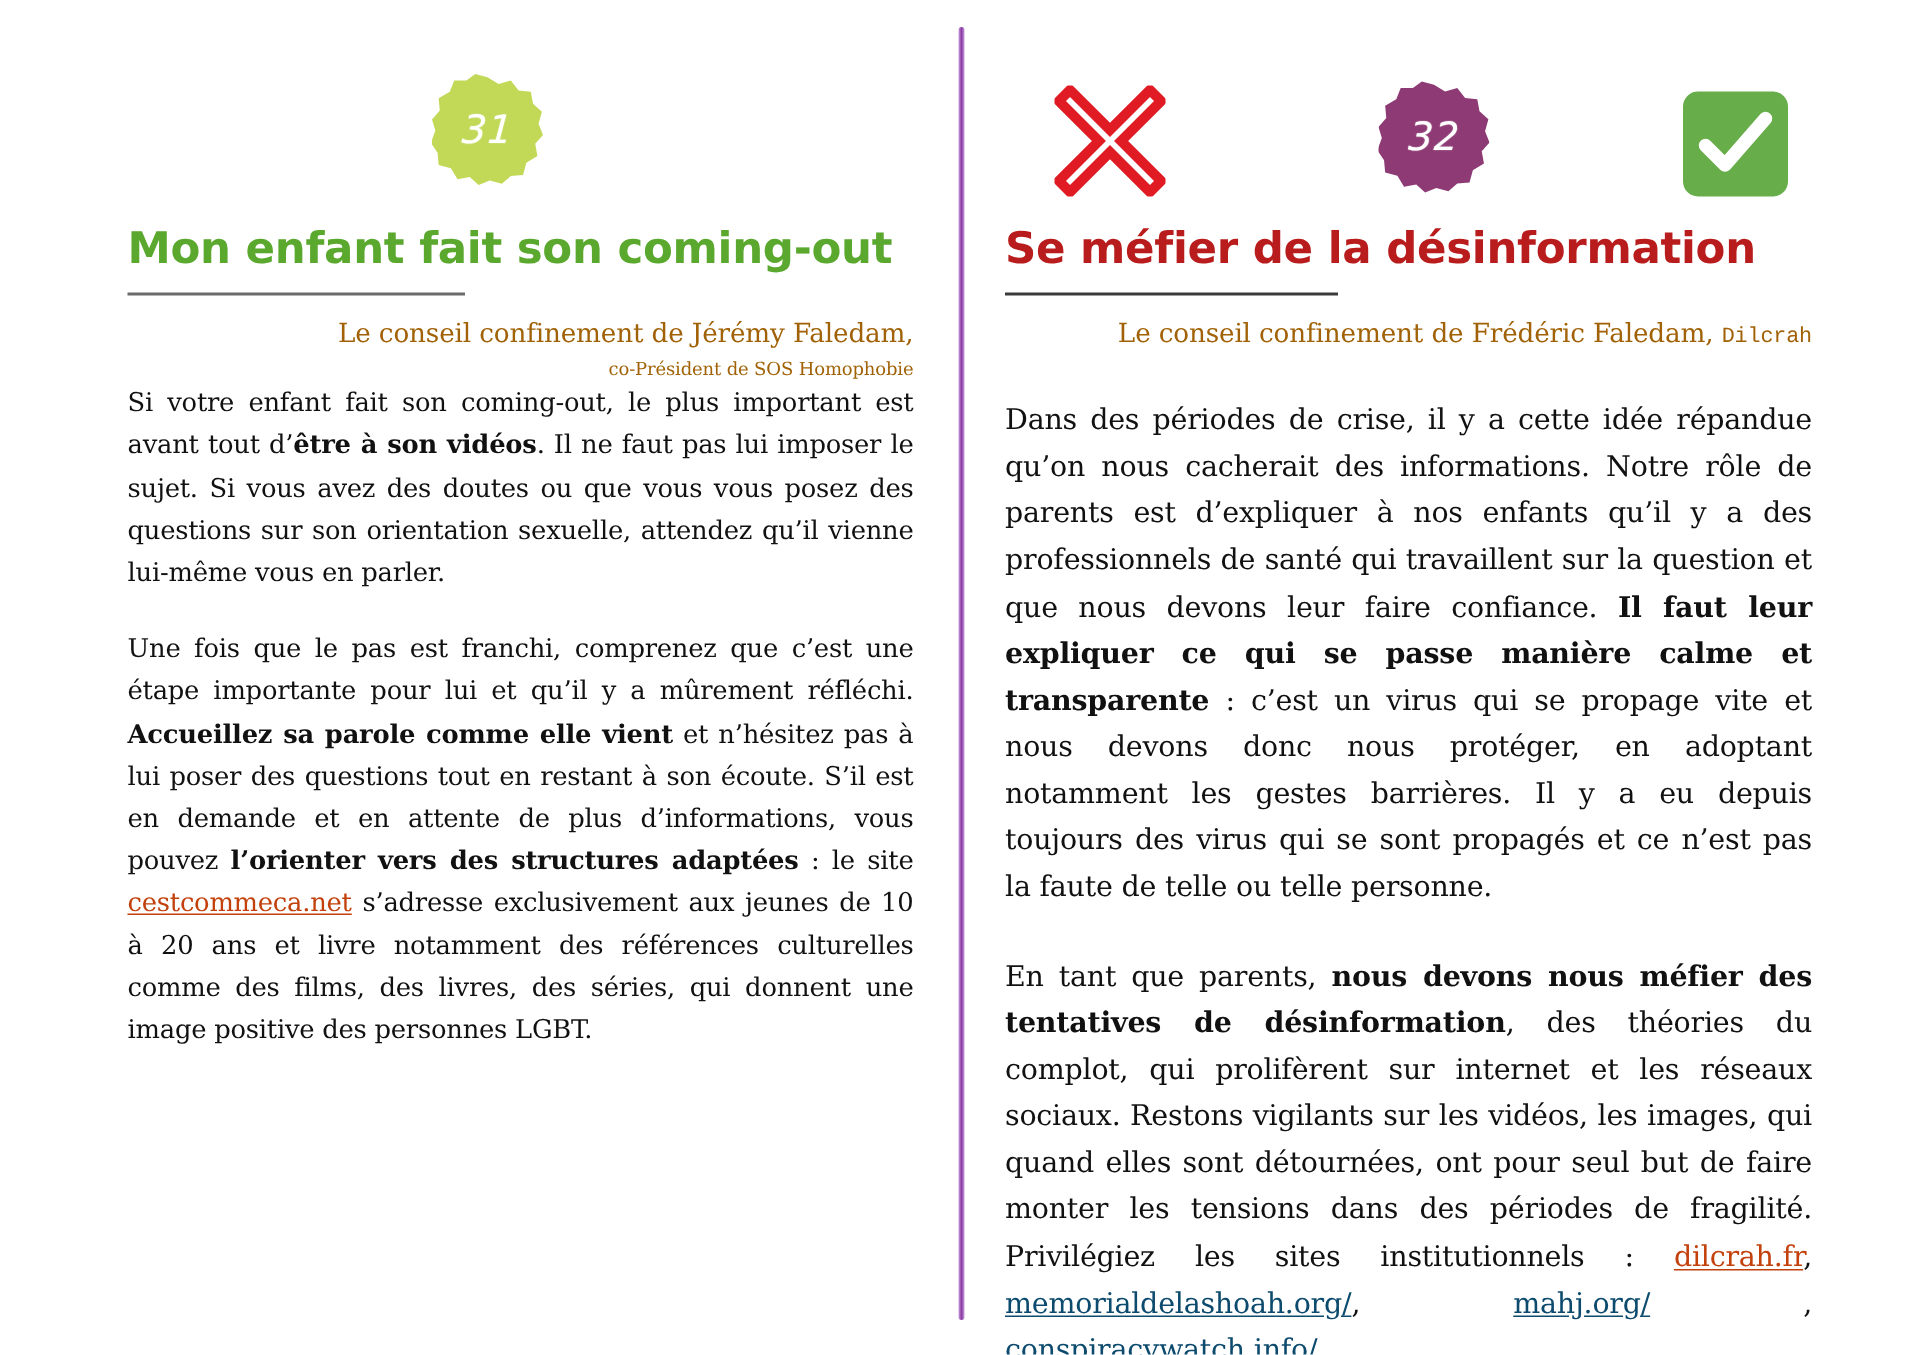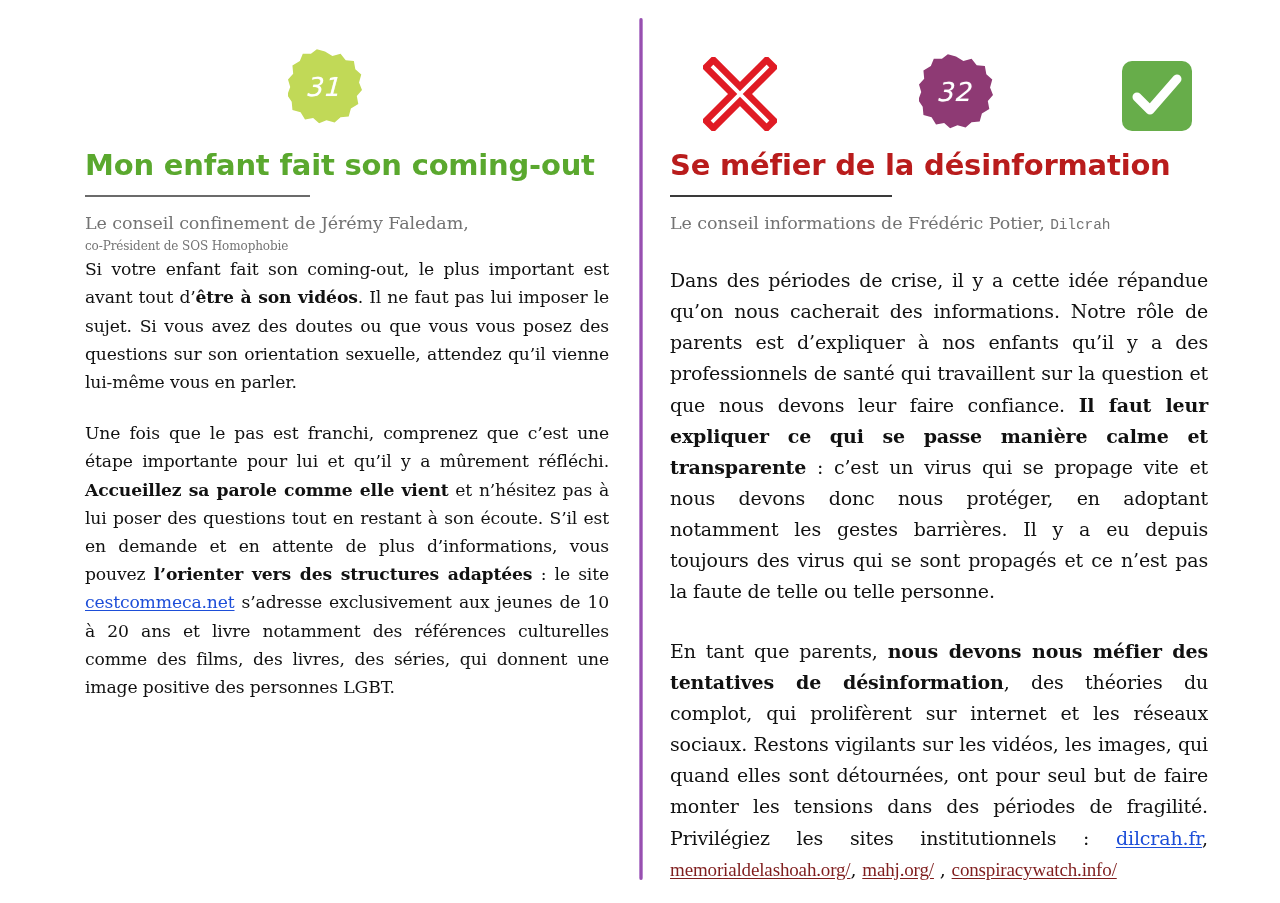--- a/index.html
+++ b/index.html
@@ -102,22 +102,23 @@
     margin-top: 14px;
     margin-bottom: 13px;
   }
   .rule.purple-rule { width: 222px; background: #3a3a3a; }
 
   
   .byline {
     font-family: "DejaVu Serif", "Liberation Serif", serif;
     font-size: 17.5px;
     line-height: 1.52;
-    color: #737373;
+    color: #a16207;
     letter-spacing: -0.1px;
+    text-align: right;
   }
   .byline .small {
     font-size: 14.5px;
     font-family: Liberation Mono, monospace;
   }
   .byline .line2 {
     display: block;
     font-size: 12px;
   }
 
@@ -135,29 +136,28 @@
   }
   .col-left  p.body { font-size: 17.2px; }
   .col-right p.body { font-size: 19px; margin-top: 28px; }
 
   p.body b, p.body strong { font-weight: 700; }
 
   .first-para { margin-top: 33px; }
   .right-first-para { margin-top: 31px; }
 
   a.link-plain {
-    color: #1d4ed8;
+    color: #c2410c;
     text-decoration: underline;
     text-underline-offset: 2px;
   }
   a.link-blue {
-    color: #7f1d1d;
+    color: #0c4a6e;
     text-decoration: underline;
     text-underline-offset: 2px;
-    font-family: Liberation Serif, serif;
   }
 </style>
 </head>
 <body>
 
 <div class="page">
 
   <div class="divider"></div>
 
   <div class="col col-left">
@@ -208,21 +208,21 @@
             <path d="M15 36 L28 49 L55 18" fill="none" stroke="#ffffff" stroke-width="9" stroke-linecap="round" stroke-linejoin="round"></path>
           </svg>
         </div>
       </div>
     </div>
 
     <h1 class="heading heading-purple">Se méfier de la désinformation</h1>
     <div class="rule purple-rule"></div>
 
     <div class="byline">
-      <span>Le conseil informations de Frédéric Potier,</span>
+      <span>Le conseil confinement de Frédéric Faledam,</span>
       <span class="small">Dilcrah</span>
     </div>
 
     <div id="right-body">
         <p class="body right-first-para"><span>Dans des périodes de crise, il y a cette idée répandue qu’on nous cacherait des informations. Notre rôle de parents est d’expliquer à nos enfants qu’il y a des professionnels de santé qui travaillent sur la question et que nous devons leur faire confiance. </span><strong>Il faut leur expliquer ce qui se passe manière calme et transparente</strong><span> : c’est un virus qui se propage vite et nous devons donc nous protéger, en adoptant notamment les gestes barrières. Il y a eu depuis toujours des virus qui se sont propagés et ce n’est pas la faute de telle ou telle personne.</span></p>
         <p class="body"><span>En tant que parents, </span><strong>nous devons nous méfier des tentatives de désinformation</strong><span>, des théories du complot, qui prolifèrent sur internet et les réseaux sociaux. Restons vigilants sur les vidéos, les images, qui quand elles sont détournées, ont pour seul but de faire monter les tensions dans des périodes de fragilité. Privilégiez les sites institutionnels : </span><a class="link-plain" href="#">dilcrah.fr</a><span>,  </span><a class="link-blue" href="#">memorialdelashoah.org/</a><span>,  </span><a class="link-blue" href="#">mahj.org/</a><span> , </span><a class="link-blue" href="#">conspiracywatch.info/</a></p>
       </div>
   </div>
 
 </div>

